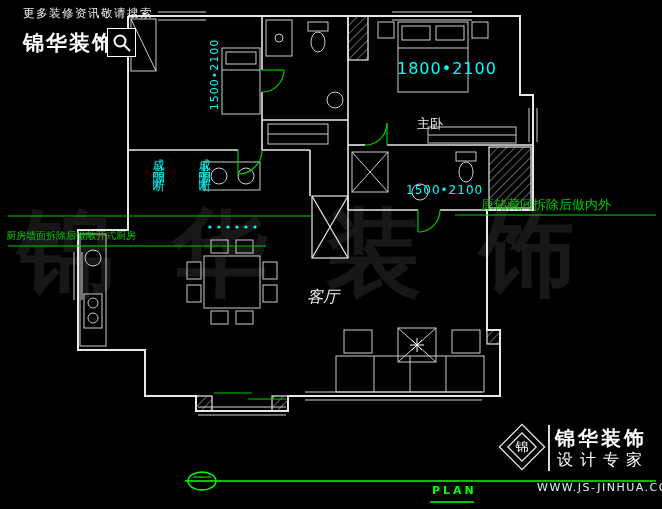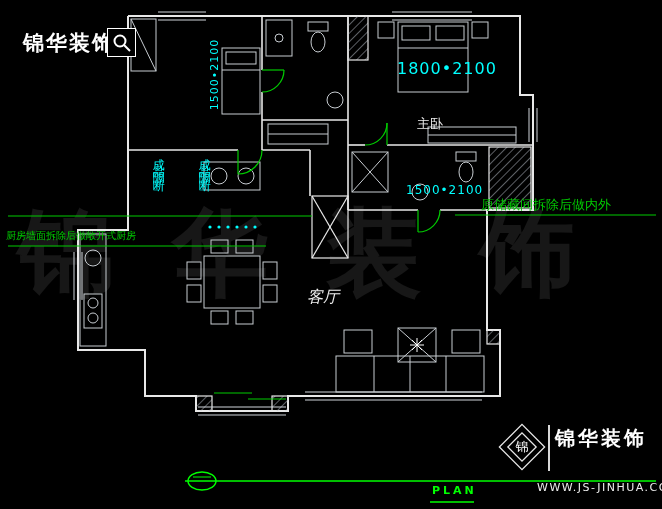--- a/index.html
+++ b/index.html
@@ -178,20 +178,21 @@
       <line x1="193" y1="477" x2="211" y2="477" stroke-width="1"></line>
       <line x1="430" y1="502" x2="474" y2="502"></line>
     </g>
 
     <g stroke="#e8e8e8" stroke-width="1.3" fill="none">
       <rect x="506" y="431" width="32" height="32" transform="rotate(45 522 447)"></rect>
       <rect x="512" y="437" width="20" height="20" transform="rotate(45 522 447)"></rect>
     </g>
   </svg>
 
+  <div class="abs z2 white" style="left:23px;top:7px;font-size:11.5px;letter-spacing:1.5px;">更多装修资讯敬请搜索</div>
   <div class="abs z2" style="left:23px;top:31px;font-size:21px;font-weight:bold;color:#fff;letter-spacing:2px;">锦华装饰</div>
   <div class="abs z2 searchbox" style="left:107px;top:28px;">
     <svg width="22" height="22" viewBox="0 0 22 22">
       <circle cx="9" cy="9" r="5.5" stroke="#fff" stroke-width="2" fill="none"></circle>
       <line x1="13" y1="13" x2="19" y2="19" stroke="#fff" stroke-width="2"></line>
     </svg>
   </div>
 
   <div class="abs z2 cyan" style="left:182px;top:71px;width:66px;text-align:center;font-size:11px;letter-spacing:1px;transform:rotate(-90deg);transform-origin:center;">1500•2100</div>
   <div class="abs z2 cyan" style="left:397px;top:60px;font-size:16px;letter-spacing:1px;">1800•2100</div>
@@ -203,15 +204,16 @@
   <div class="abs z2 cyan vert" style="left:197px;top:149px;font-size:12px;letter-spacing:7px;">成品隔断</div>
 
   <div class="abs z2 green" style="left:6px;top:230px;font-size:10px;">厨房墙面拆除后做敞开式厨房</div>
   <div class="abs z2 green" style="left:481px;top:199px;font-size:13px;font-family:Liberation Mono, monospace;">原储藏间拆除后做内外</div>
 
   <div class="abs z2" style="left:432px;top:485px;font-size:11px;font-weight:bold;color:#00ff00;letter-spacing:3px;">PLAN</div>
 
   <div class="abs z2" style="left:512px;top:440px;width:20px;text-align:center;font-size:13px;color:#fff;">锦</div>
   <div class="abs z2" style="left:548px;top:425px;width:1.5px;height:46px;background:#d8d8d8;"></div>
   <div class="abs z2" style="left:555px;top:427px;font-size:20px;font-weight:bold;color:#fff;letter-spacing:3px;">锦华装饰</div>
+  <div class="abs z2" style="left:557px;top:451px;font-size:16px;color:#fff;letter-spacing:7px;">设计专家</div>
   <div class="abs z2 white" style="left:537px;top:482px;font-size:11px;letter-spacing:1.5px;">WWW.JS-JINHUA.COM</div>
 
 </div>
 
 </body></html>

